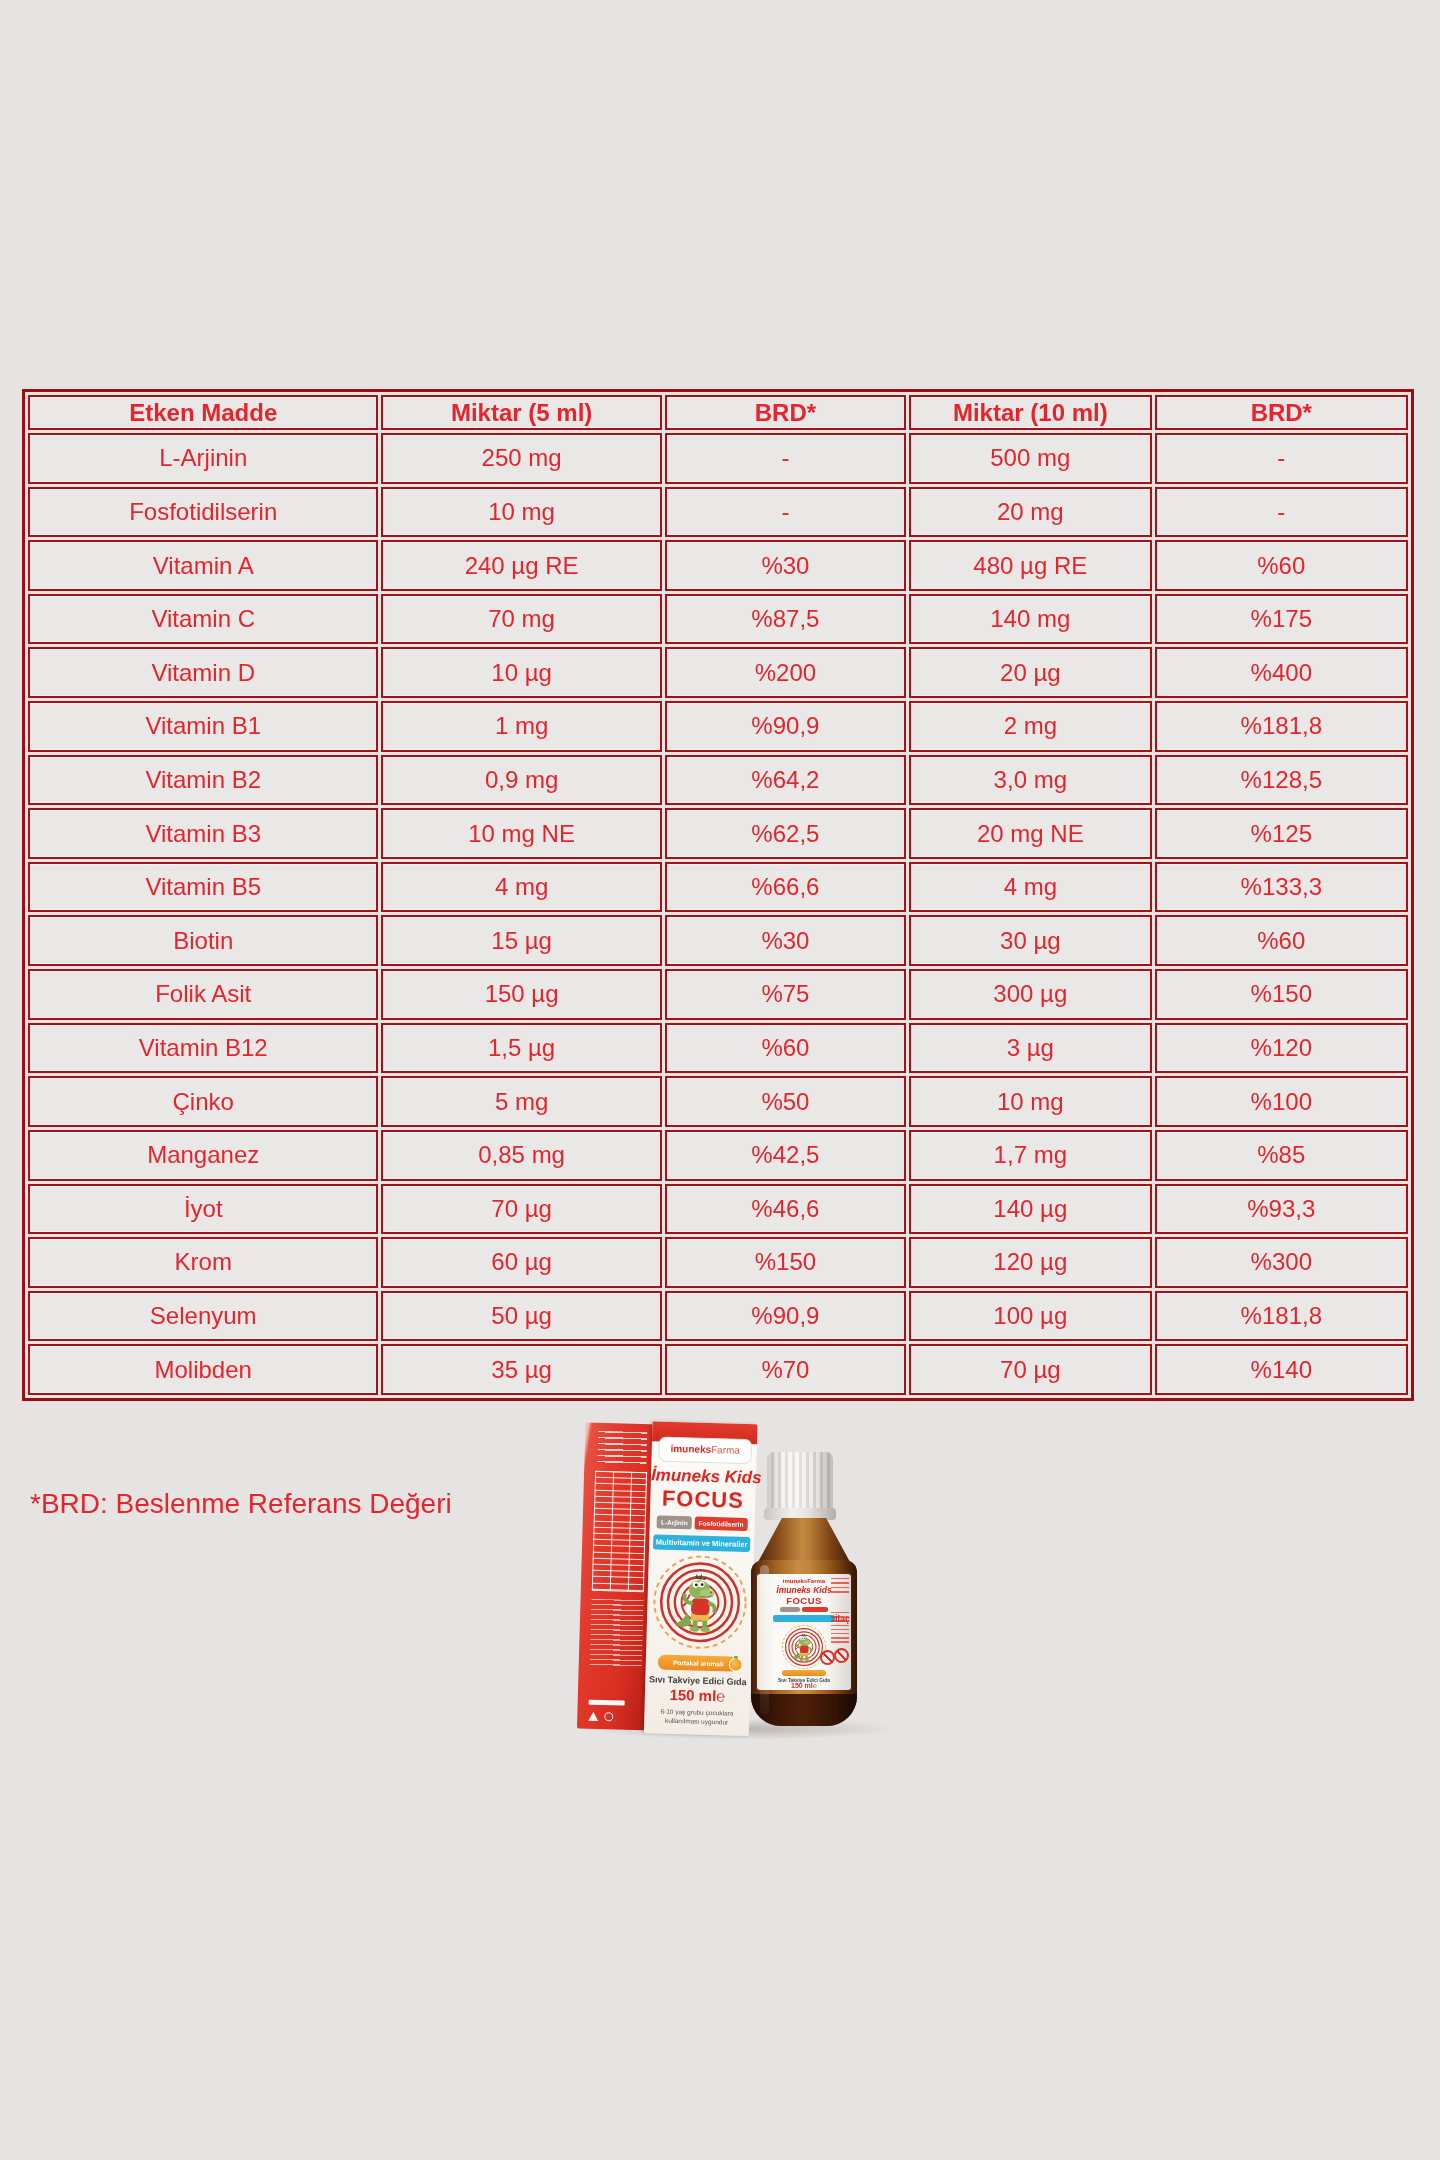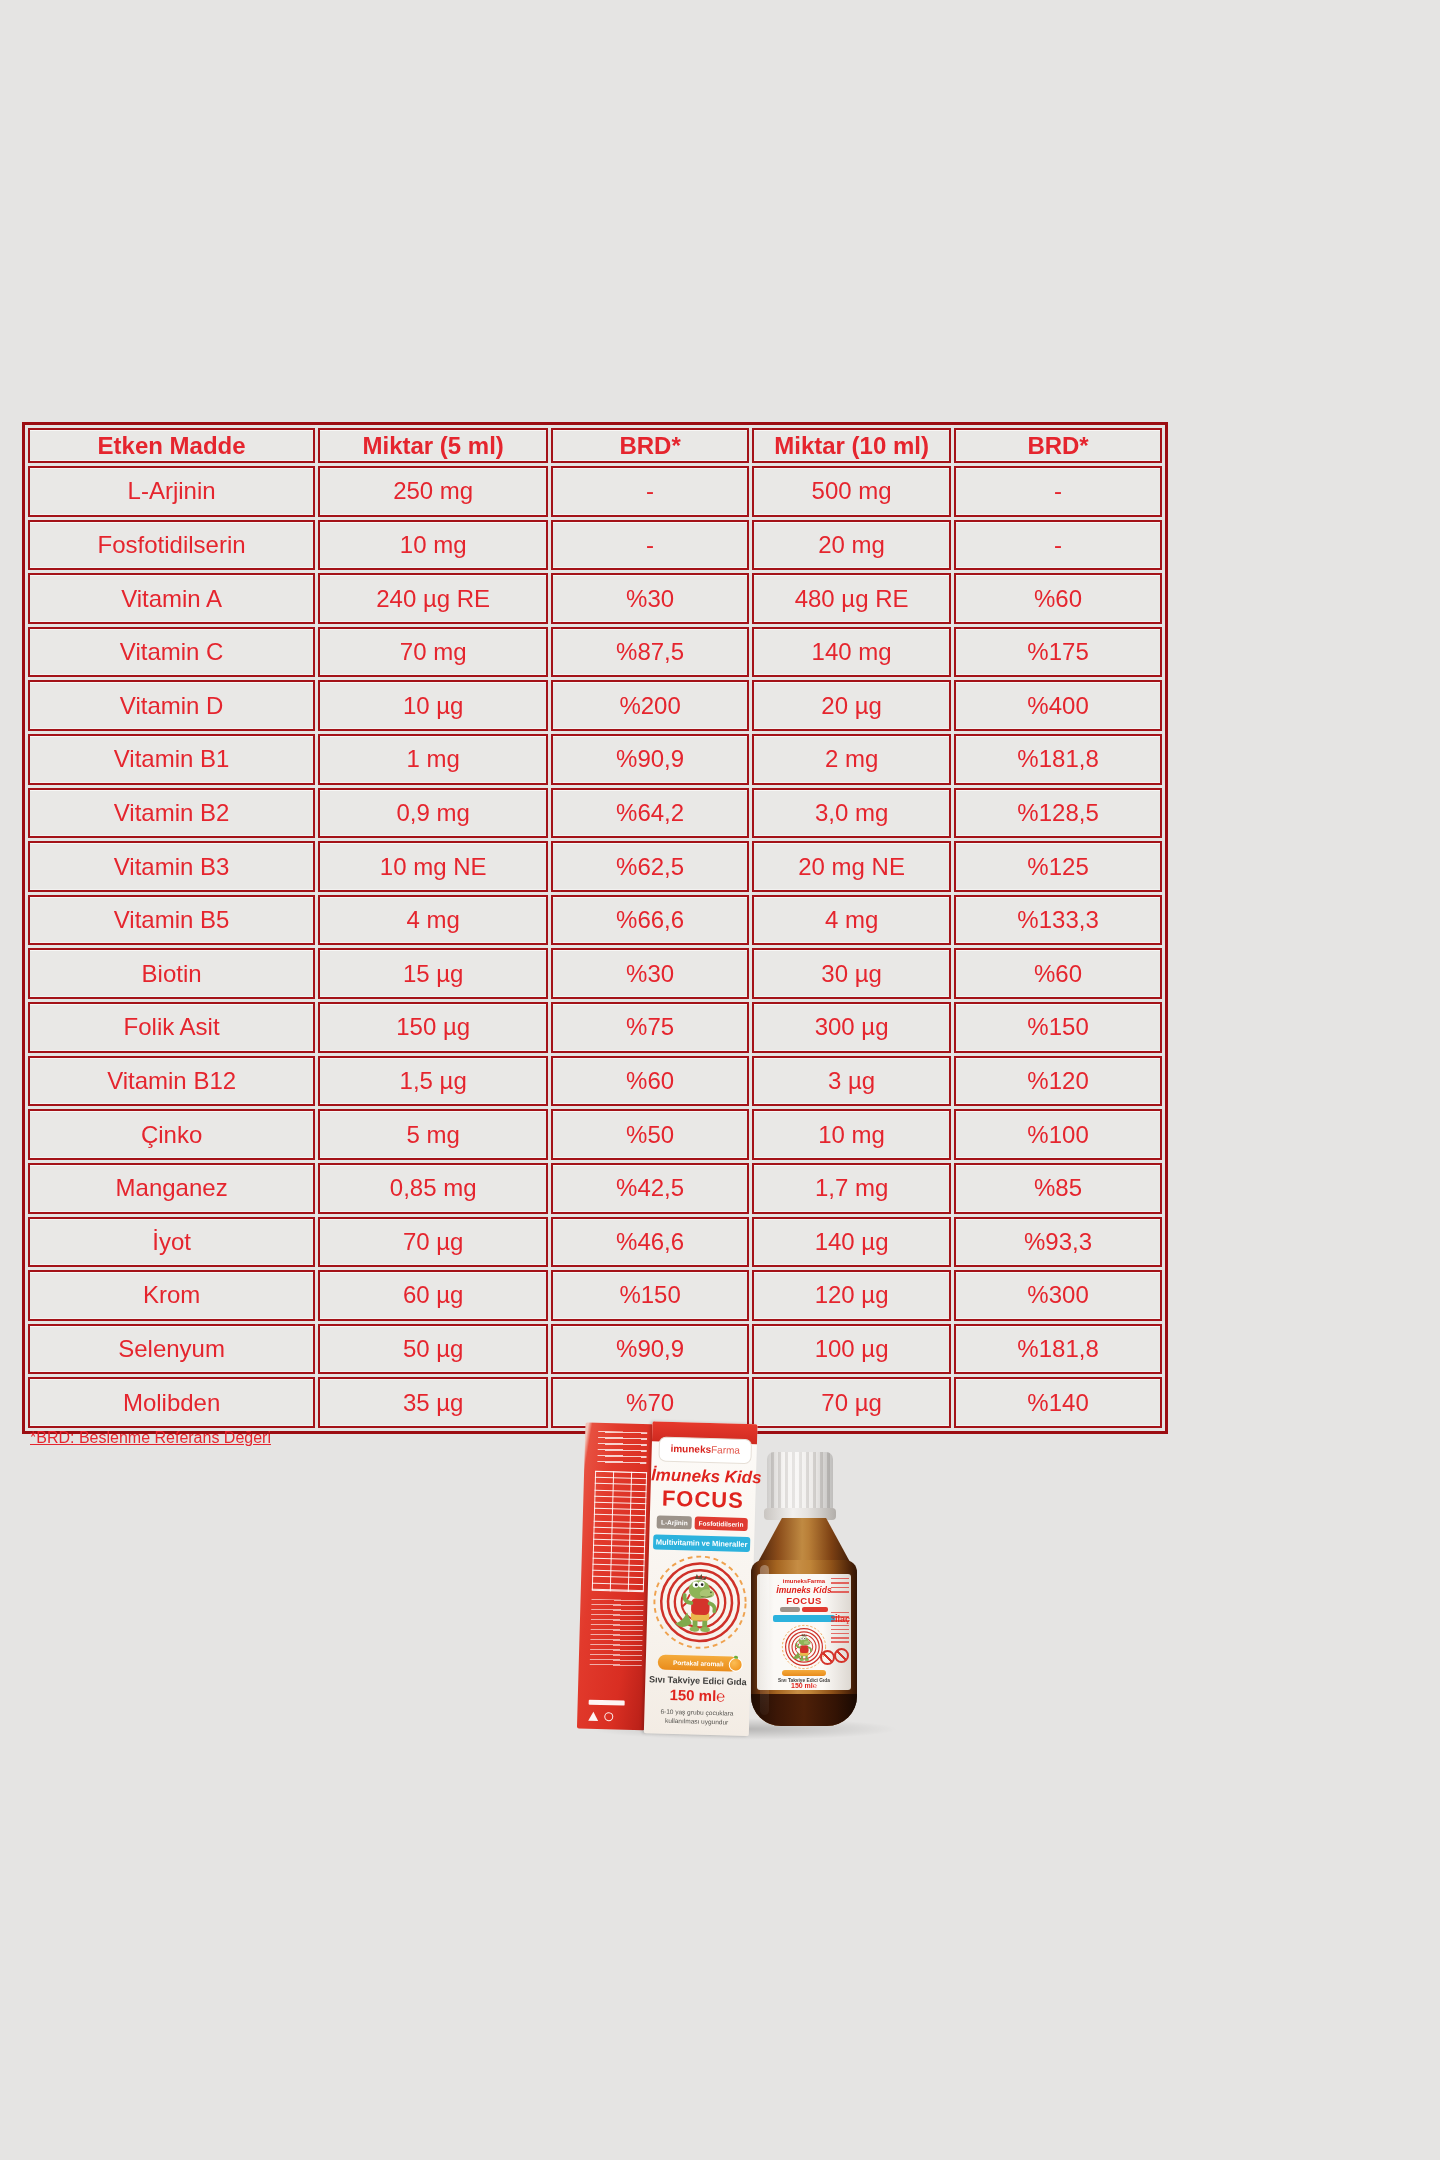--- a/index.html
+++ b/index.html
@@ -3,39 +3,39 @@
 <meta charset="utf-8">
 <style>
   html,body{margin:0;padding:0;}
   .page{
     position:relative; width:1440px; height:2160px; overflow:hidden;
     background:#e5e4e3;
     font-family:"Liberation Sans", sans-serif;
   }
   
   .ntable{
-    position:absolute; left:22px; top:389px; width:1146px; height:1012px;
+    position:absolute; left:22px; top:389px; width:1392px; height:1012px;
     border-collapse:separate; border-spacing:3px;
     border:3px solid #9c0d12; table-layout:fixed;
-    color:#e5252e; text-align:center;margin-top:33px;
+    color:#e5252e; text-align:center;
   }
   .ntable th, .ntable td{
     border:2px solid #a41218; background:#e9e8e6;
     box-shadow: inset 0 1px 0 rgba(255,255,255,.65), inset 0 -1px 0 rgba(255,255,255,.45);
     font-size:24px; padding:0; overflow:hidden; white-space:nowrap;
   }
   .ntable th{ height:31px; font-weight:bold; }
   .ntable td{ height:44px; font-weight:normal; }
   .ntable th:nth-child(1){width:25.7%}
   .ntable th:nth-child(2){width:20.5%}
   .ntable th:nth-child(3){width:17.6%}
   .ntable th:nth-child(4){width:17.7%}
   .ntable th:nth-child(5){width:18.5%}
   
-  .footnote{position:absolute; left:30px; top:1429px; font-size:16px; color:#e5252e;text-decoration:underline;}
+  .footnote{position:absolute; left:30px; top:1488px; font-size:28px; color:#e5252e;}
   .caption{position:absolute; left:0; top:1755px; width:100%; text-align:center;
     font-size:26px; color:#3d3c3a; letter-spacing:.2px;}
   
   .product{position:absolute; left:585px; top:1412px; width:330px; height:340px;}
   .product-shadow{position:absolute; left:4px; top:306px; width:310px; height:22px;
     background:radial-gradient(ellipse at center, rgba(0,0,0,.20), rgba(0,0,0,0) 70%);}
   
   .box{position:absolute; left:0; top:8px; width:172px; height:312px;
     transform:rotate(1.6deg); transform-origin:20px 20px;}
   .box-side{position:absolute; left:0; top:3px; width:68px; height:306px; border-radius:2px;

